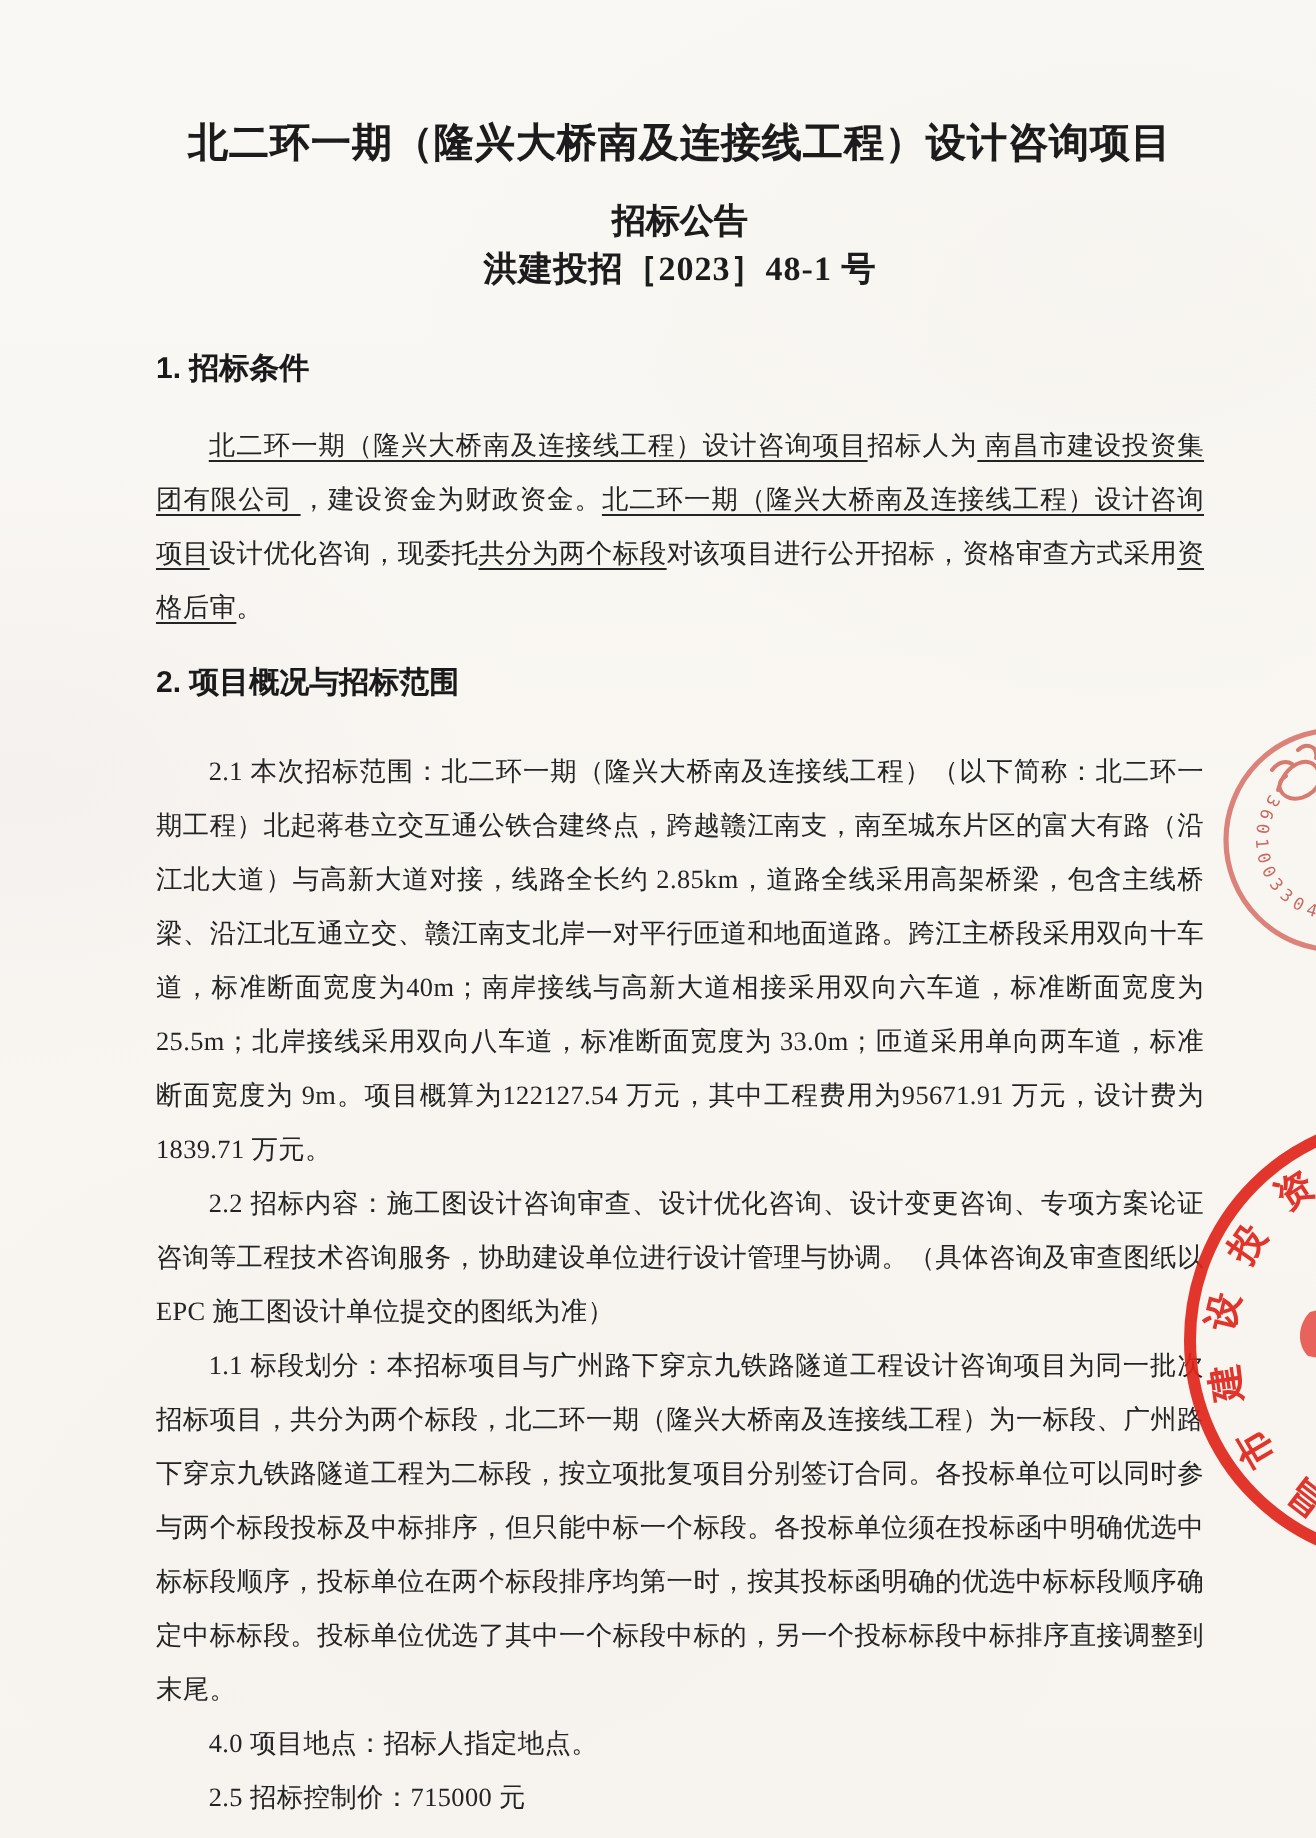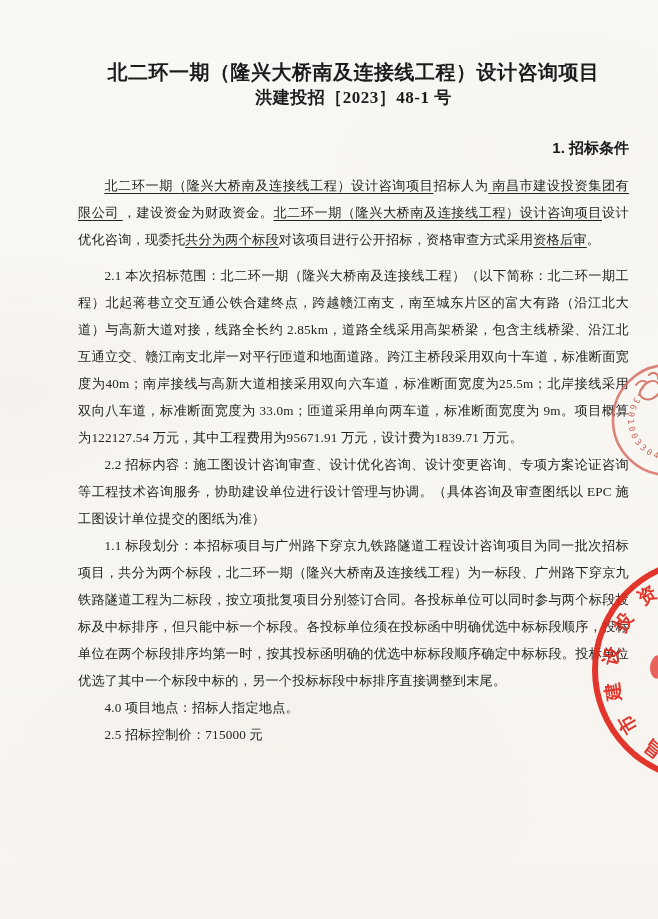--- a/index.html
+++ b/index.html
@@ -8,21 +8,21 @@
     width:658px;height:919px;
     overflow:hidden;
     background:
       radial-gradient(ellipse 320px 220px at 2% 42%, rgba(188,168,186,0.07), transparent 70%),
       radial-gradient(ellipse 500px 320px at 85% 15%, rgba(205,198,188,0.06), transparent 72%),
       radial-gradient(ellipse 420px 300px at 40% 80%, rgba(200,192,182,0.05), transparent 75%),
       linear-gradient(#faf8f4, #f7f4ef);
     font-family:"Liberation Serif","DejaVu Serif",serif;
     color:#262626;
     box-sizing:border-box;
-    padding:58px 29px 0 78px;
+    padding:58px 56px 0 78px;
   }
   .title{
     margin:0;
     font-size:20px;line-height:28px;
     font-weight:700;text-align:center;
     letter-spacing:0.5px;color:#1c1c1c;
   }
   .subtitle{
     margin-top:13px;
     font-size:17px;line-height:24px;
@@ -32,24 +32,24 @@
     font-size:17px;line-height:24px;
     font-weight:700;text-align:center;
     letter-spacing:0.5px;color:#1c1c1c;
   }
   .sec-heading{
     font-family:"Liberation Sans","DejaVu Sans",sans-serif;
     font-size:15px;line-height:22px;
     font-weight:700;color:#1a1a1a;
     margin:0;
   }
-  .sec1 .sec-heading{margin-top:27px;text-align:right;}
+  .sec1 .sec-heading{margin-top:27px;}
   .sec2 .sec-heading{margin-top:14px;}
   .sec1 .sec-body{margin-top:13px;}
-  .sec2 .sec-body{margin-top:9px;}
+  .sec2 .sec-body{margin-top:19px;}
   .para{
     margin:0;
     font-size:13.2px;
     line-height:27px;
     text-align:justify;
     text-indent:2em;
     letter-spacing:0.2px;
     color:#242424;
   }
   .para .u{
@@ -64,31 +64,33 @@
   .seal-code{left:603px;top:355px;}
   .seal-company{left:585px;top:550px;}
 </style>
 </head>
 <body>
 
 <div class="doc">
 
   <header>
     <h1 class="title">北二环一期（隆兴大桥南及连接线工程）设计咨询项目</h1>
+    <div class="subtitle">招标公告</div>
     <div class="docnum">洪建投招［2023］48-1 号</div>
   </header>
 
   <section class="sec1">
     <h2 class="sec-heading">1. 招标条件</h2>
     <div class="sec-body">
         <p class="para"><span class="u">北二环一期（隆兴大桥南及连接线工程）设计咨询项目</span><span>招标人为</span><span class="u"> 南昌市建设投资集团有限公司 </span><span>，建设资金为财政资金。</span><span class="u">北二环一期（隆兴大桥南及连接线工程）设计咨询项目</span><span>设计优化咨询，现委托</span><span class="u">共分为两个标段</span><span>对该项目进行公开招标，资格审查方式采用</span><span class="u">资格后审</span><span>。</span></p>
       </div>
   </section>
 
   <section class="sec2">
+    <h2 class="sec-heading">2. 项目概况与招标范围</h2>
     <div class="sec-body">
         <p class="para"><span>2.1 本次招标范围：北二环一期（隆兴大桥南及连接线工程）（以下简称：北二环一期工程）北起蒋巷立交互通公铁合建终点，跨越赣江南支，南至城东片区的富大有路（沿江北大道）与高新大道对接，线路全长约 2.85km，道路全线采用高架桥梁，包含主线桥梁、沿江北互通立交、赣江南支北岸一对平行匝道和地面道路。跨江主桥段采用双向十车道，标准断面宽度为40m；南岸接线与高新大道相接采用双向六车道，标准断面宽度为25.5m；北岸接线采用双向八车道，标准断面宽度为 33.0m；匝道采用单向两车道，标准断面宽度为 9m。项目概算为122127.54 万元，其中工程费用为95671.91 万元，设计费为1839.71 万元。</span></p>
         <p class="para"><span>2.2 招标内容：施工图设计咨询审查、设计优化咨询、设计变更咨询、专项方案论证咨询等工程技术咨询服务，协助建设单位进行设计管理与协调。（具体咨询及审查图纸以 EPC 施工图设计单位提交的图纸为准）</span></p>
         <p class="para"><span>1.1 标段划分：本招标项目与广州路下穿京九铁路隧道工程设计咨询项目为同一批次招标项目，共分为两个标段，北二环一期（隆兴大桥南及连接线工程）为一标段、广州路下穿京九铁路隧道工程为二标段，按立项批复项目分别签订合同。各投标单位可以同时参与两个标段投标及中标排序，但只能中标一个标段。各投标单位须在投标函中明确优选中标标段顺序，投标单位在两个标段排序均第一时，按其投标函明确的优选中标标段顺序确定中标标段。投标单位优选了其中一个标段中标的，另一个投标标段中标排序直接调整到末尾。</span></p>
         <p class="para"><span>4.0 项目地点：招标人指定地点。</span></p>
         <p class="para"><span>2.5 招标控制价：715000 元</span></p>
       </div>
   </section>
 
   <svg class="seal seal-code" width="130" height="130" viewBox="0 0 130 130">

